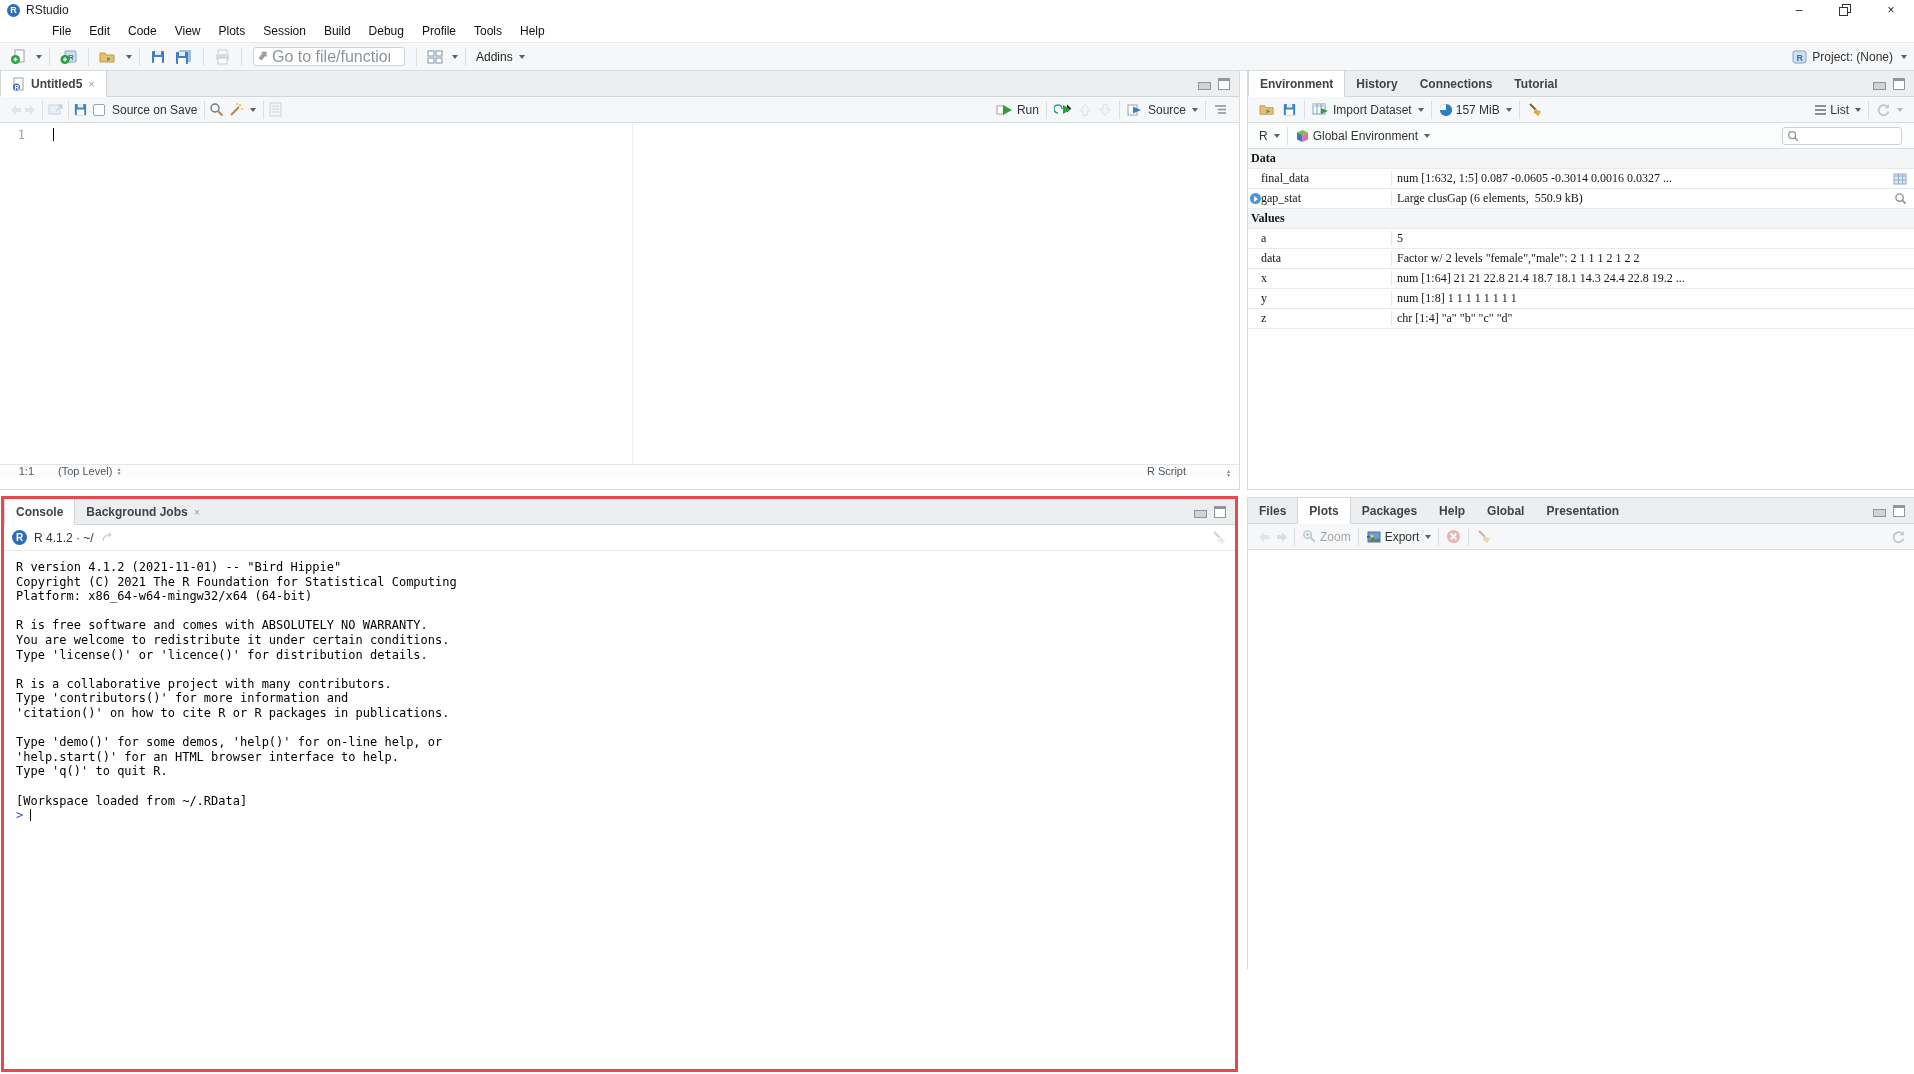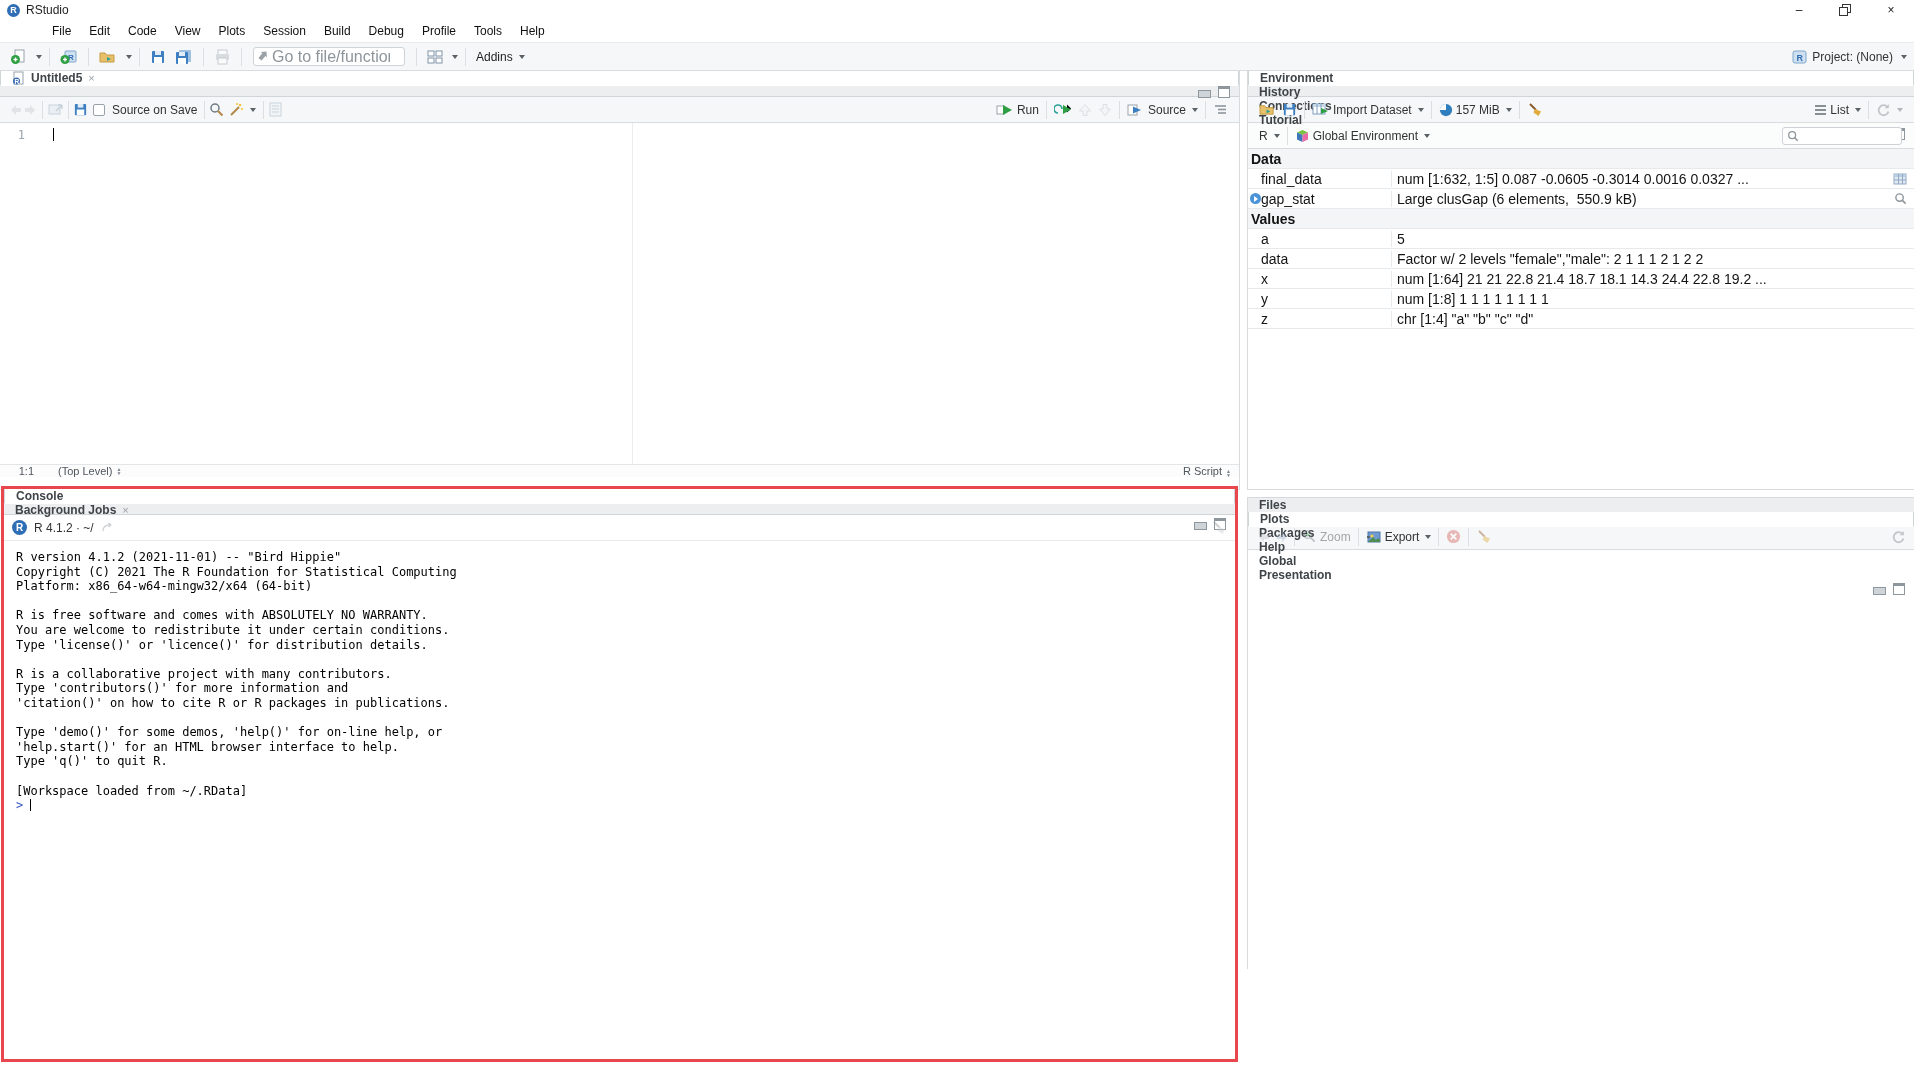--- a/index.html
+++ b/index.html
@@ -17,21 +17,21 @@
   .tbtn{display:flex;align-items:center;gap:3px;padding:2px 3px;border-radius:2px;}
   .vsep{width:1px;height:18px;background:#dcdfe2;margin:0 4px;flex:none;}
   .caret{width:0;height:0;border-left:3.5px solid transparent;border-right:3.5px solid transparent;border-top:4px solid #596066;margin-left:3px;flex:none;}
   .goto{display:flex;align-items:center;background:#fff;border:1px solid #cdd3d7;border-radius:3px;height:19px;width:152px;padding-left:4px;margin:0 4px;}
   .goto input{border:none;outline:none;font-size:16px;width:118px;color:#333;background:transparent;font-family:"Liberation Sans",sans-serif;}
   .goto input::placeholder{color:#8d959b;}
   .project{margin-left:auto;display:flex;align-items:center;gap:5px;color:#333;}
 
   
   .pane{position:absolute;background:#fff;border:1px solid #d7dbde;}
-  .tabbar{height:26px;background:#eceef0;border-bottom:1px solid #d0d5d8;display:flex;align-items:stretch;flex-direction:column;}
+  .tabbar{height:26px;background:#eceef0;border-bottom:1px solid #d0d5d8;display:flex;align-items:stretch;}
   .tab{display:flex;align-items:center;padding:0 11px;font-weight:bold;font-size:12px;color:#3f4448;gap:6px;}
   .tab.active{background:#fff;border-right:1px solid #d0d5d8;border-left:1px solid #d0d5d8;margin-bottom:-1px;border-bottom:1px solid #fff;}
   .tab .x{color:#9aa1a7;font-weight:normal;font-size:11px;}
   .paneicons{margin-left:auto;display:flex;gap:7px;align-items:center;padding-right:9px;}
   .pbtn{display:inline-block;}
   .pbtn.min{width:13px;height:8px;background:#ced4d8;border:1px solid #8f979e;margin-top:5px;}
   .pbtn.max{width:12px;height:12px;border:1px solid #8f979e;border-top-width:3px;background:#fff;}
   .ptool{height:26px;background:#f6f7f8;border-bottom:1px solid #d8dcdf;display:flex;align-items:center;padding:0 8px;font-size:12px;color:#333;}
   .dim{opacity:.42;}
 
@@ -42,31 +42,31 @@
   .cursor{position:absolute;width:1px;height:13px;background:#000;}
   .marginline{position:absolute;left:632px;top:0;bottom:0;width:1px;background:#ededed;}
   .statusbar{height:13px;border-top:1px solid #e3e6e8;background:#fcfcfd;display:flex;align-items:center;font-size:11px;color:#4f565c;padding:0 8px 0 0;}
   .updown{display:inline-flex;flex-direction:column;font-size:5px;line-height:4px;color:#7c848b;margin-left:4px;}
   .chk{width:12px;height:12px;background:#fff;border:1px solid #9aa3ab;border-radius:2px;margin-right:4px;flex:none;}
 
   
   #env-pane{left:1247px;top:71px;width:667px;height:419px;border-top:none;border-right:none;}
   .search{margin-left:auto;display:flex;align-items:center;background:#fff;border:1px solid #ccd2d6;border-radius:3px;height:18px;width:120px;padding-left:4px;margin-right:4px;}
   .search input{border:none;outline:none;width:95px;background:transparent;}
-  .envgrid{font-family:Liberation Sans, sans-serif;font-size:14px;color:#141414;}
+  .envgrid{font-family:Liberation Serif, serif;font-size:12px;color:#141414;}
   .srow{display:flex;height:20px;align-items:center;border-bottom:1px solid #e6eaec;position:relative;}
   .srow.head{background:#f3f5f6;font-weight:bold;padding-left:3px;}
   .ncell{width:143px;padding-left:13px;flex:none;overflow:hidden;white-space:nowrap;}
   .expand{position:absolute;left:2px;top:4px;width:11px;height:11px;border-radius:50%;background:#4b94d8;display:flex;align-items:center;justify-content:center;}
   .expand i{width:0;height:0;border-top:3px solid transparent;border-bottom:3px solid transparent;border-left:4px solid #fff;display:block;margin-left:1px;}
   .vcell{flex:1;white-space:pre;overflow:hidden;border-left:1px solid #e6eaec;padding-left:5px;}
   .ricell{width:28px;flex:none;display:flex;justify-content:center;}
 
   
-  #console-wrap{position:absolute;left:1px;top:486px;width:1237px;height:576px;border:3px solid #e8474d;background:#fff;}
+  #console-wrap{position:absolute;left:1px;top:496px;width:1237px;height:576px;border:3px solid #e8474d;background:#fff;}
   .subbar{height:26px;display:flex;align-items:center;padding:0 8px;gap:7px;color:#333;border-bottom:1px solid #e8eaec;background:#fff;}
   .rball{width:15px;height:15px;border-radius:50%;background:#2f6db5;color:#fff;font-size:10px;font-weight:bold;display:flex;align-items:center;justify-content:center;}
   .context{font-family:"DejaVu Sans Mono",monospace;font-size:12px;line-height:14.6px;color:#000;padding:9px 0 0 12px;white-space:pre;}
   .promptline{display:flex;align-items:center;padding-left:12px;font-family:"DejaVu Sans Mono",monospace;font-size:12px;line-height:14.6px;}
   .prompt{color:#3558c0;}
   .ccursor{width:1px;height:12px;background:#000;margin-left:7px;}
 
   
   #plots-pane{left:1247px;top:497px;width:667px;height:472px;border-right:none;border-bottom:none;}
 
@@ -301,21 +301,21 @@
   </div>
   <div class="statusbar">
     <span style="width:34px;text-align:right;">1:1</span>
     <span style="margin-left:24px;display:flex;align-items:center;">
       <span>(Top Level)</span>
       <span class="updown">
           <span>▲</span>
           <span>▼</span>
         </span>
     </span>
-    <span style="margin-left:auto;display:flex;align-items:flex-end;">
+    <span style="margin-left:auto;display:flex;align-items:flex-end;gap:36px;">
       <span>R Script</span>
       <span class="updown">
           <span>▲</span>
           <span>▼</span>
         </span>
     </span>
   </div>
 </div>
 
 <div class="pane" id="env-pane">

